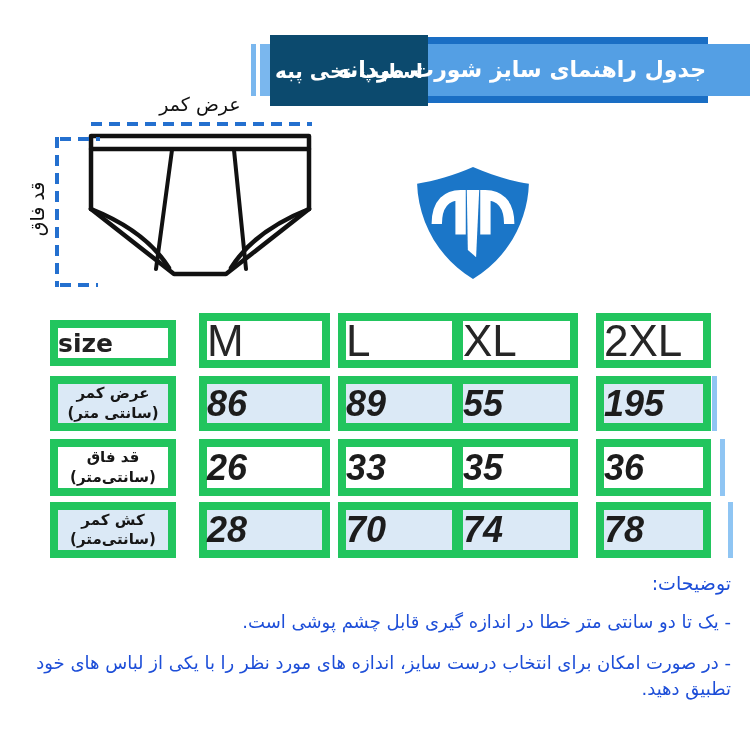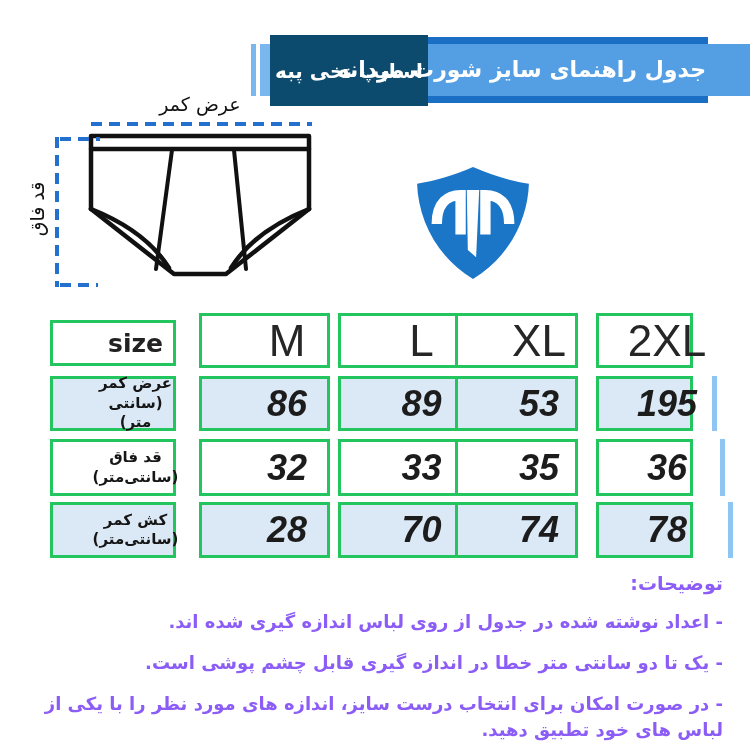--- a/index.html
+++ b/index.html
@@ -33,36 +33,36 @@
   .rise-line{left:55px;top:137px;height:150px;}
   .rise-dash-top{left:60px;top:137px;width:40px;}
   .rise-dash-bot{left:60px;top:283px;width:38px;}
   .waist-label{left:130px;top:93px;width:140px;text-align:center;font-size:19px;color:#111;direction:rtl;}
   .rise-label{left:-9px;top:196px;width:92px;height:26px;line-height:26px;text-align:center;
     font-size:19px;color:#111;direction:rtl;transform:rotate(-90deg);}
   .briefs{left:88px;top:133px;}
   .logo{left:410px;top:164px;}
 
   
-  .cell{position:absolute;background:#fff;border:3px solid #22c55e;box-sizing:border-box;
-    display:flex;align-items:center;justify-content:center;flex-direction:column;padding-left:45px;}
+  .cell{position:absolute;background:#fff;border:8px solid #22c55e;box-sizing:border-box;
+    display:flex;justify-content:center;flex-direction:column;}
   .cell.shaded{background:#dbe9f6;}
   .cell .num{font-size:36px;font-weight:bold;color:#1c1c1c;font-family:"Liberation Sans",sans-serif;font-style:italic;}
   .cell .szhdr{font-size:44px;font-weight:normal;color:#262626;font-family:"Liberation Sans",sans-serif;}
   .cell .corner{font-size:25px;font-weight:600;color:#222;}
   .cell .fa{direction:rtl;text-align:center;font-size:15px;font-weight:bold;color:#161616;line-height:1.3;}
   
   .c0{left:50px;width:126px;} .c1{left:199px;width:131px;} .c2{left:338px;width:122px;}
-  .c3{left:455px;width:123px;} .c4{left:596px;width:97px;}
+  .c3{left:455px;width:123px;} .c4{left:596px;width:115px;}
   
   .r0{top:313px;height:55px;} .r0c{top:320px;height:46px;}
   .r1{top:376px;height:55px;} .r2{top:439px;height:57px;} .r3{top:502px;height:56px;}
 
   
-  .notes{left:12px;top:572px;width:711px;direction:rtl;text-align:right;color:#8b5cf6;font-weight:bold;}
+  .notes{left:20px;top:572px;width:711px;direction:rtl;text-align:right;color:#1d4ed8;}
   .notes .heading{font-size:19px;}
   .notes .item{font-size:18px;line-height:1.45;margin-top:15px;}
 </style>
 </head>
 <body>
 
 <div class="abs hdr-cap"></div>
 <div class="abs hdr-band"></div>
 <div class="abs hdr-stripe s1"></div>
 <div class="abs hdr-stripe s2"></div>
@@ -122,32 +122,32 @@
   <span class="fa">عرض کمر</span>
   <span class="fa">(سانتی متر)</span>
 </div>
 <div class="cell c1 r1 shaded">
     <span class="num">86</span>
   </div>
 <div class="cell c2 r1 shaded">
     <span class="num">89</span>
   </div>
 <div class="cell c3 r1 shaded">
-    <span class="num">53</span>
+    <span class="num">55</span>
   </div>
 <div class="cell c4 r1 shaded">
     <span class="num">195</span>
   </div>
 
 <div class="cell c0 r2">
   <span class="fa">قد فاق</span>
   <span class="fa">(سانتی‌متر)</span>
 </div>
 <div class="cell c1 r2">
-    <span class="num">32</span>
+    <span class="num">26</span>
   </div>
 <div class="cell c2 r2">
     <span class="num">33</span>
   </div>
 <div class="cell c3 r2">
     <span class="num">35</span>
   </div>
 <div class="cell c4 r2">
     <span class="num">36</span>
   </div>
@@ -164,16 +164,15 @@
   </div>
 <div class="cell c3 r3 shaded">
     <span class="num">74</span>
   </div>
 <div class="cell c4 r3 shaded">
     <span class="num">78</span>
   </div>
 
 <div class="abs notes">
   <div class="heading">توضیحات:</div>
-  <div class="item">- اعداد نوشته شده در جدول از روی لباس اندازه گیری شده اند.</div>
   <div class="item">- یک تا دو سانتی متر خطا در اندازه گیری قابل چشم پوشی است.</div>
   <div class="item">- در صورت امکان برای انتخاب درست سایز، اندازه های مورد نظر را با یکی از لباس های خود تطبیق دهید.</div>
 </div>
 
 </body></html>

